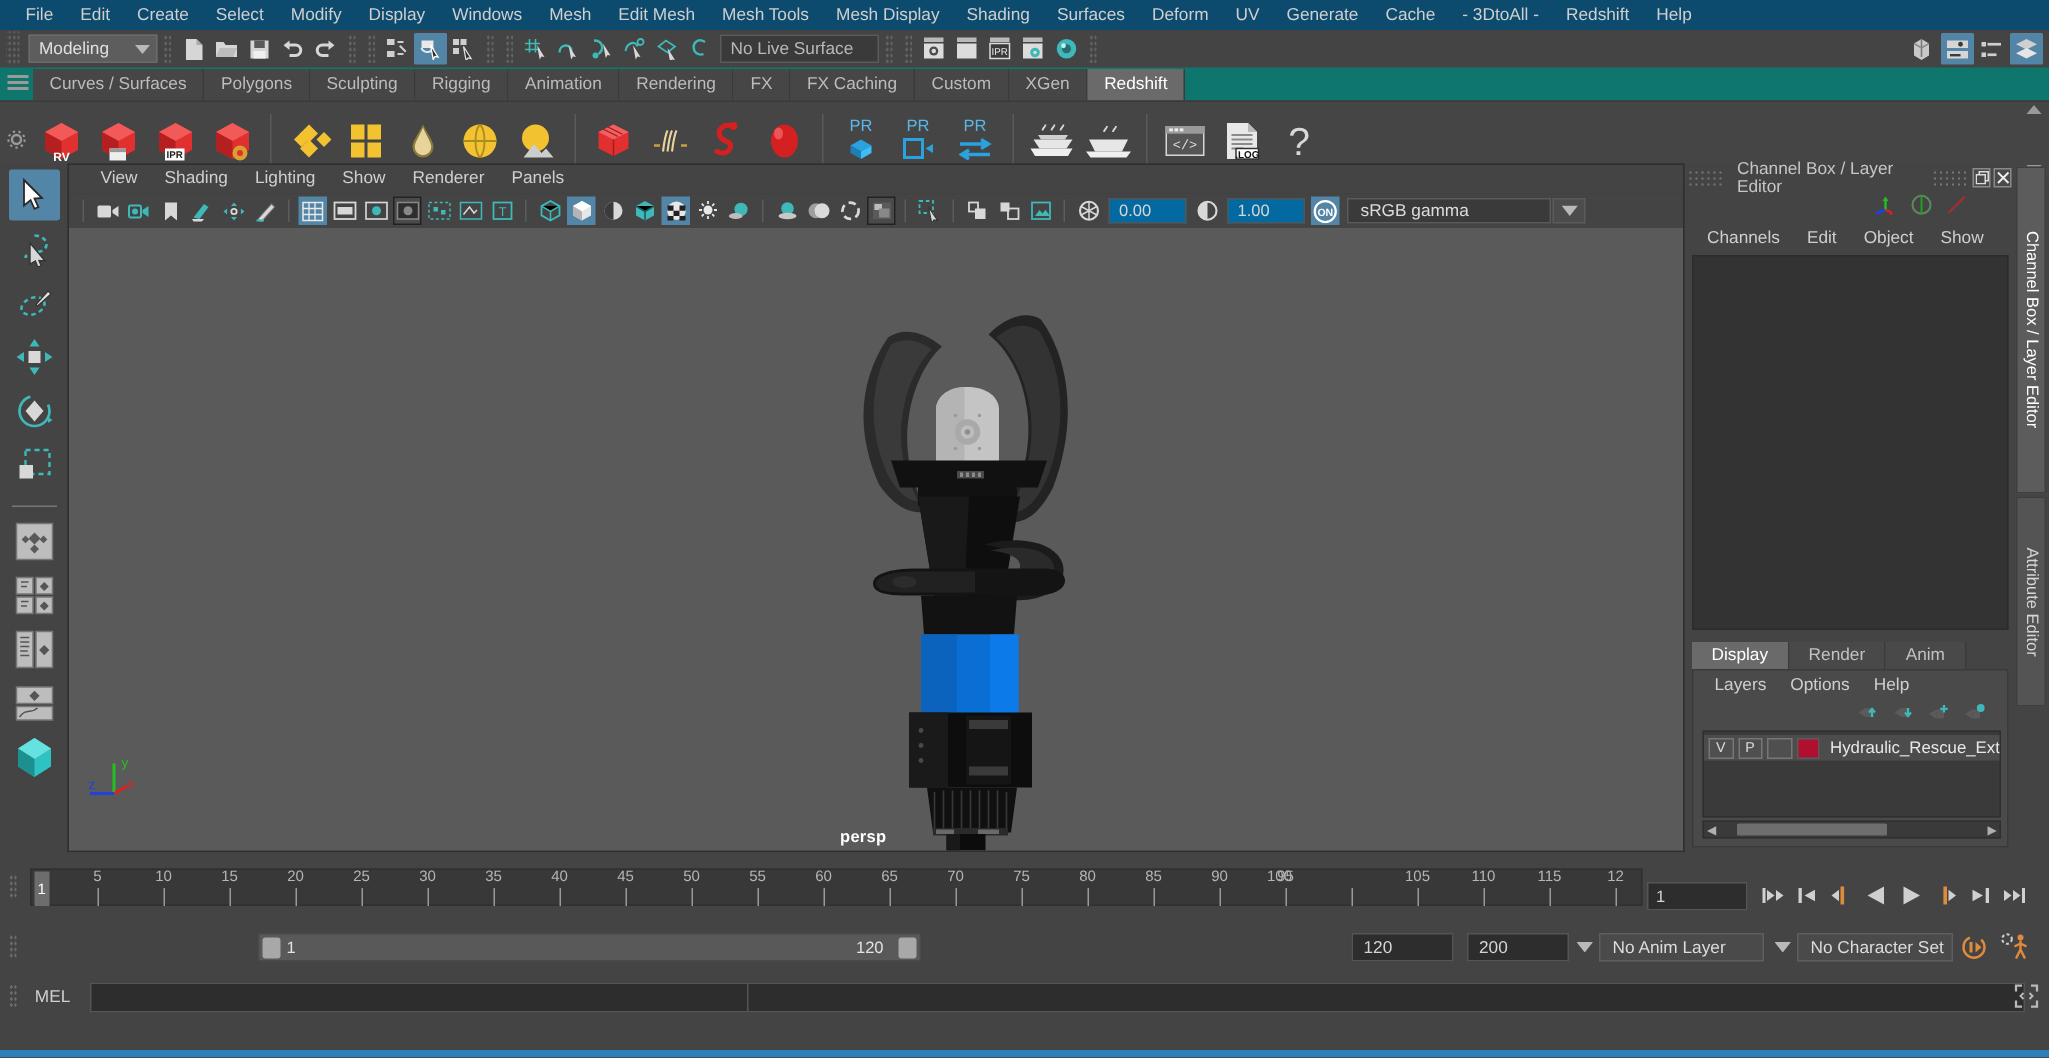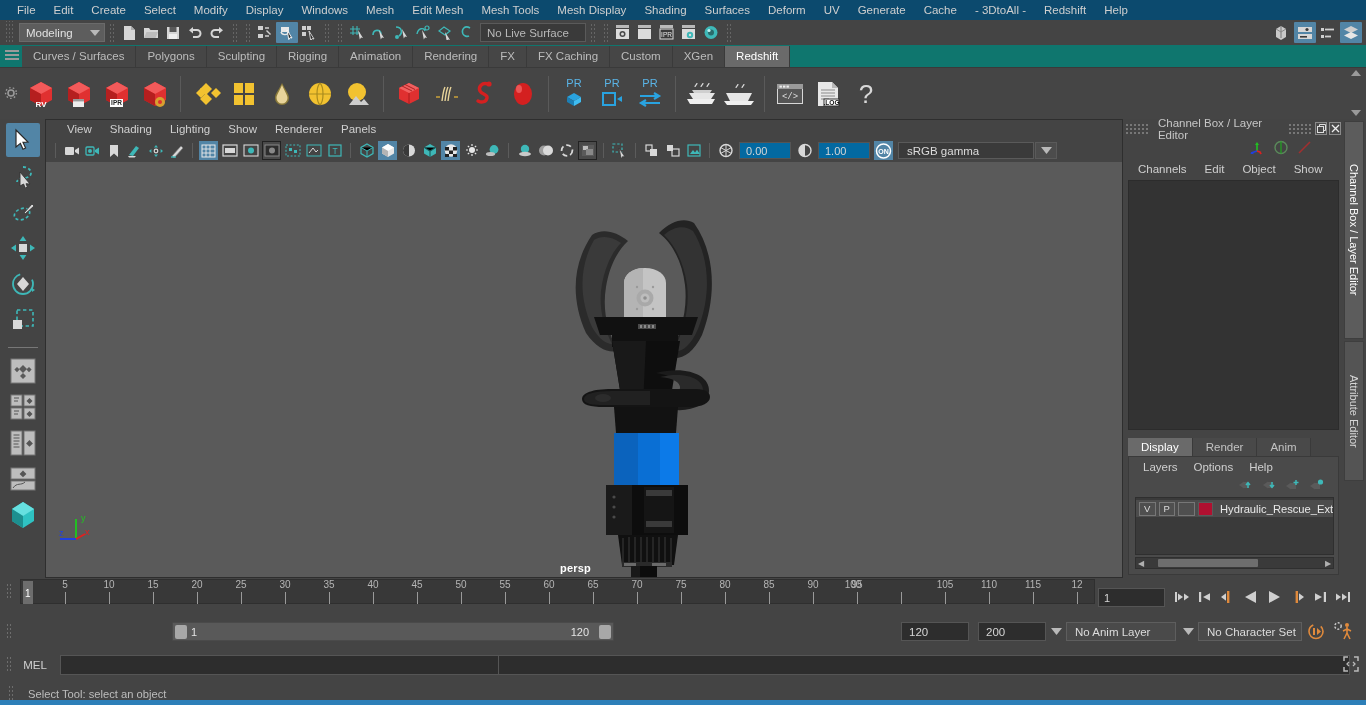--- a/index.html
+++ b/index.html
@@ -84,21 +84,21 @@
   .shelficon{ width:38px;height:46px;display:flex;align-items:center;justify-content:center;position:relative;cursor:default;}
   .shelfsep{ width:1px;height:36px;background:#5a5a5a;margin:0 6px;}
   .shelf-scroll{
     position:absolute;right:2px;top:2px;width:16px;height:46px;
     display:flex;flex-direction:column;align-items:center;justify-content:space-between;
   }
   .tri-up{border-left:5px solid transparent;border-right:5px solid transparent;border-bottom:6px solid #9a9a9a;}
   .tri-dn{border-left:5px solid transparent;border-right:5px solid transparent;border-top:6px solid #9a9a9a;}
 
   
-  .main{ position:absolute; left:0; top:119px; width:1358px; height:459px; }
+  .main{ position:absolute; left:0; top:109px; width:1358px; height:459px; }
 
   
   .toolbox{
     position:absolute;left:0;top:0;width:45px;height:459px;background:#444444;
     display:flex;flex-direction:column;align-items:center;padding-top:4px;
   }
   .tbtn{ width:34px;height:34px;margin-bottom:2px;display:flex;align-items:center;justify-content:center;border-radius:2px;cursor:default;}
   .tbtn.sel{ background:#5285a6; }
   .tbdiv{ width:30px;height:1px;background:#777;margin:8px 0 6px; }
 
@@ -1290,19 +1290,15 @@
     <div class="cmdinput"></div>
   </div>
   <div class="cmdout"></div>
   <div class="cmdicon">
     <svg width="18" height="18" viewBox="0 0 18 18">
         <path d="M6 2H2v4M12 2h4v4M6 16H2v-4M12 16h4v-4" fill="none" stroke="#b9b9b9" stroke-width="1.5"></path>
         <path d="M7 7l-2 2 2 2M11 7l2 2-2 2" fill="none" stroke="#b9b9b9" stroke-width="1.3"></path>
       </svg>
   </div>
 
-  <div class="helprow">
-    <div class="helpgrip"></div>
-    <div class="helptext">Select Tool: select an object</div>
-  </div>
   <div class="bluebar"></div>
 
 </div>
 
 </body></html>

